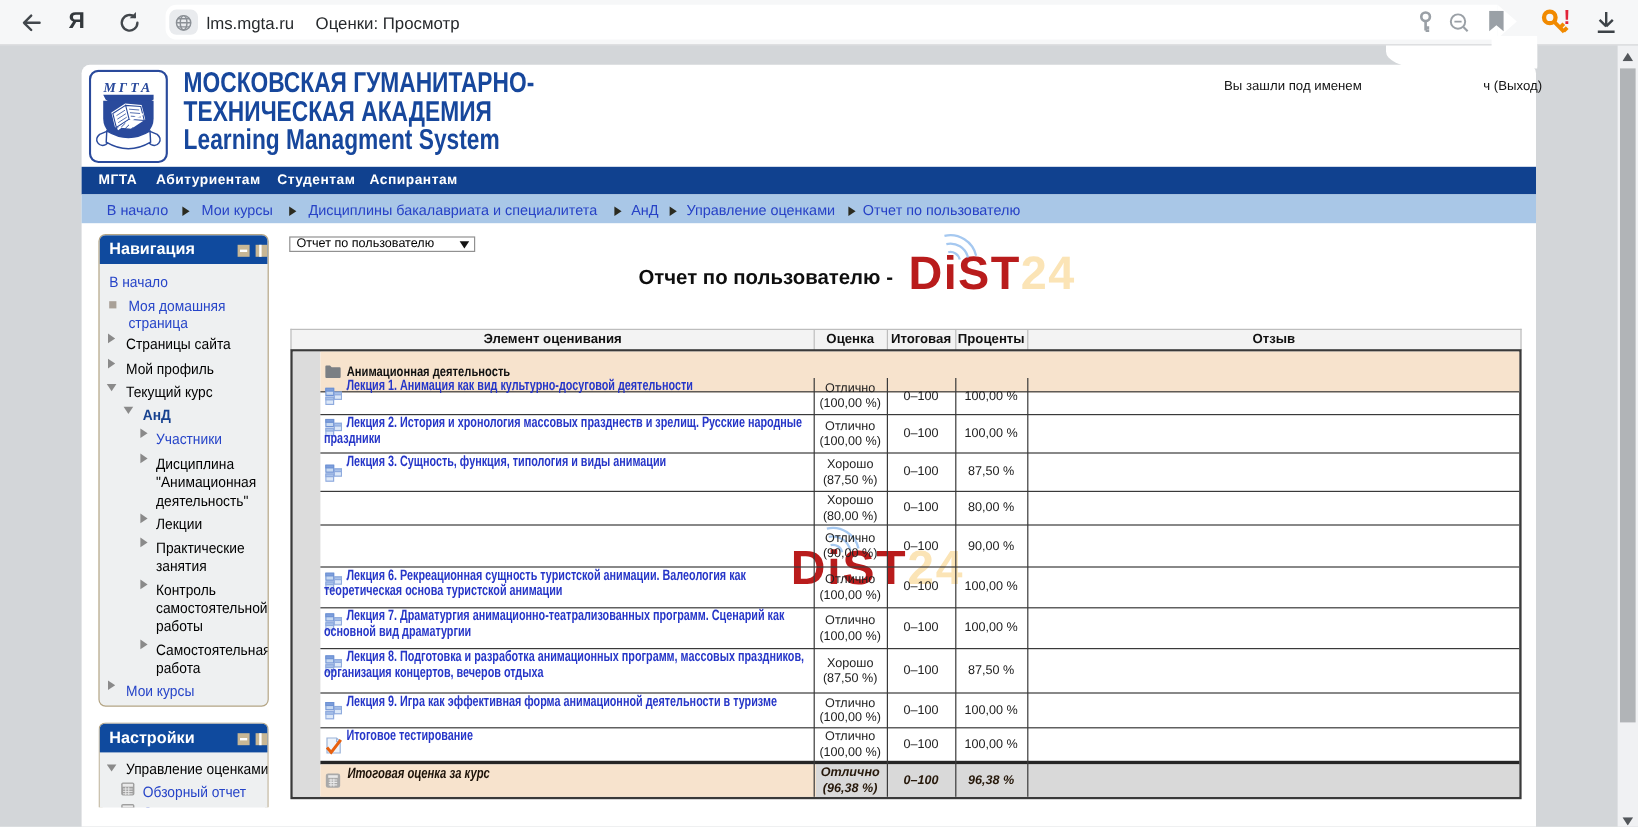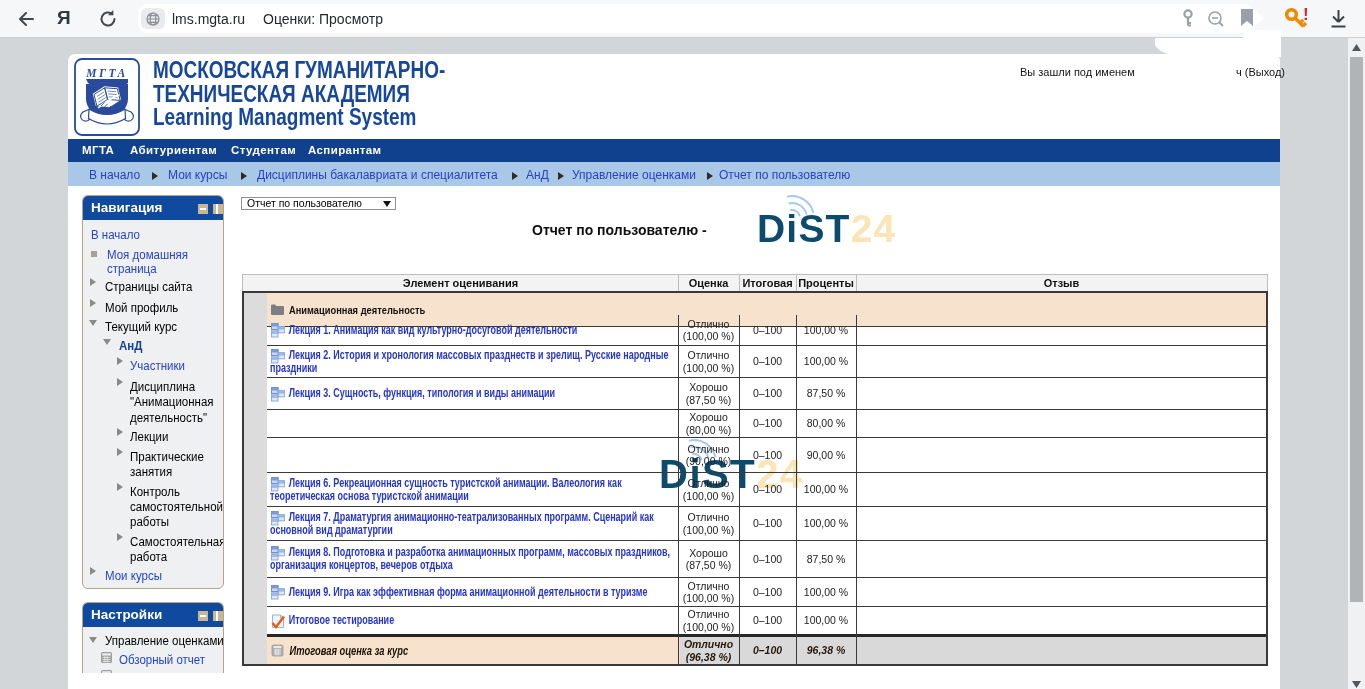--- a/index.html
+++ b/index.html
@@ -31,31 +31,31 @@
 .bico{position:absolute;top:8px;width:10px;height:10px;background:#c8b795}
 .bico:before{content:"";position:absolute;left:2px;top:4px;width:6px;height:2px;background:#fff}
 .bico2:before{left:3px;top:0;width:2px;height:10px}
 .tri-r{display:inline-block;width:0;height:0;border-left:6px solid #8a8a8a;border-top:4px solid transparent;border-bottom:4px solid transparent}
 .tri-d{display:inline-block;width:0;height:0;border-top:6px solid #8a8a8a;border-left:4px solid transparent;border-right:4px solid transparent}
 .nitem{position:absolute;font-size:12.5px;color:#000;white-space:nowrap;transform:scaleX(.92);transform-origin:0 50%}
 .nitem a{color:#2644c8;text-decoration:none}
 
 #selbox{position:absolute;left:241px;top:197px;width:155px;height:13px;border:1px solid #919191;background:#fff;font-size:10.5px;line-height:11px;padding-left:5px;color:#000}
 #selarr{position:absolute;left:383px;top:201px;width:0;height:0;border-top:6px solid #141414;border-left:4.5px solid transparent;border-right:4.5px solid transparent}
-#h1{position:absolute;left:532px;top:222px;font-size:14px;font-weight:bold;color:#0e0e0e}
+#h1{position:absolute;left:532px;top:222px;font-size:17px;font-weight:bold;color:#0e0e0e}
 .wm{position:absolute;font-weight:bold;white-space:nowrap;z-index:0}
-.wm .g{color:#0c4a6e}.wm .o{color:#fbe4b6}
+.wm .g{color:#b91c1c}.wm .o{color:#fbe4b6}
 
 #thead{position:absolute;left:242px;top:274px;width:1026px;height:18px;background:#f3f3f3;border:1px solid #bdbdbd;border-bottom:none;z-index:2}
 .hcell{position:absolute;top:0;height:17px;font-size:11px;font-weight:bold;color:#111;text-align:center;line-height:17px}
 .hsep{position:absolute;top:0;width:1px;height:17px;background:#bdbdbd}
 #tbody{position:absolute;left:242px;top:291px;width:1026px;height:375px;border:2px solid #3a3a3a;z-index:2}
 #band{position:absolute;left:0;top:0;width:23px;height:371px;background:#dcdcdc}
 .row{position:absolute;left:23px;width:999px;border-bottom:1px solid #3a3a3a}
-.c0{position:absolute;left:0;top:0;bottom:0;width:411px;display:flex;align-items:center}
+.c0{position:absolute;left:0;top:0;bottom:0;width:411px;display:flex;align-items:flex-start}
 .c0 .txt{display:block;margin-left:3px;text-indent:26px;font-size:12.5px;font-weight:bold;color:#2636c8;line-height:13px;white-space:nowrap;transform:scaleX(.72);transform-origin:0 50%}
 .c0 svg.ic{position:absolute;left:4px;top:50%;margin-top:-7px}
 .c0 svg.ic2{margin-top:-13px}
 .gc{position:absolute;top:0;bottom:0;display:flex;align-items:center;justify-content:center;text-align:center;font-size:10.5px;line-height:12.5px;color:#222}
 .g1{left:411px;width:61px}.g2{left:472px;width:57px}.g3{left:529px;width:60px}
 .vline{position:absolute;top:22px;width:1px;height:349px;background:#3a3a3a;z-index:3}
 .ic{flex:0 0 auto;margin-right:5px;display:inline-block}
 .catrow{background:#f7e3cd;display:flex;align-items:center;padding-left:4px}
 .catrow .ct{font-size:11.5px;font-weight:bold;color:#111;transform:scaleX(.81);transform-origin:0 50%;white-space:nowrap}
 .finrow .t{display:block;margin-left:3px;text-indent:26px;font-size:12.5px;font-weight:bold;font-style:italic;color:#1c1208;white-space:nowrap;transform:scaleX(.75);transform-origin:0 50%}

